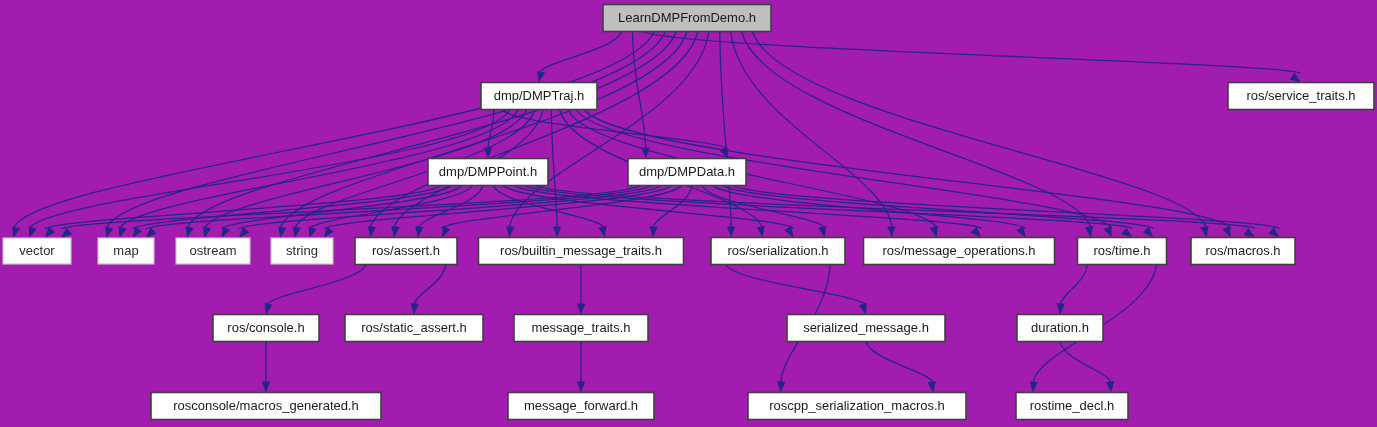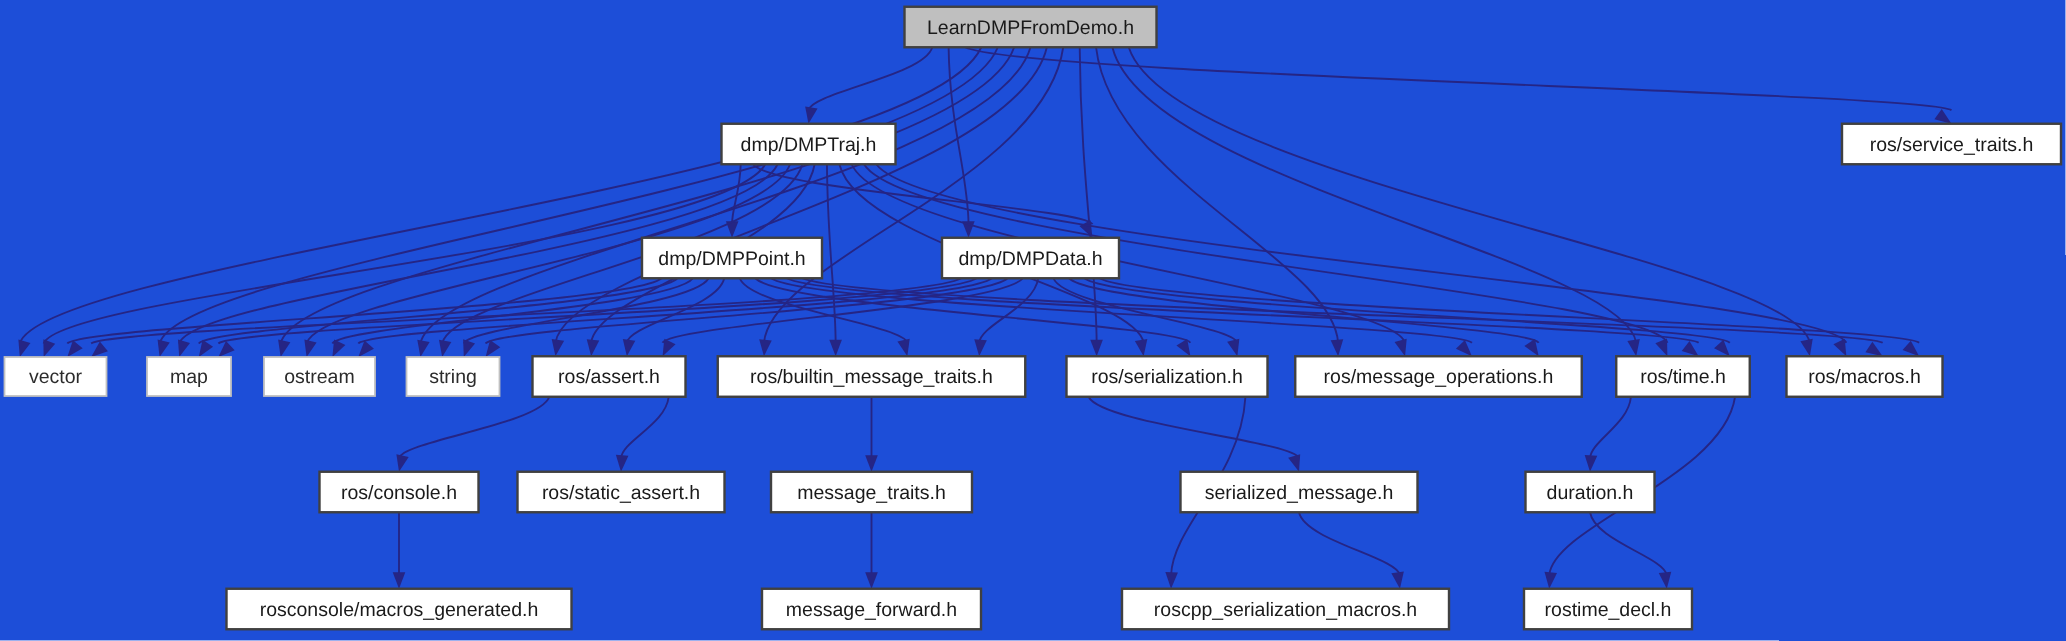--- a/index.html
+++ b/index.html
@@ -1,17 +1,17 @@
 <!DOCTYPE html>
 <html><head>
 <meta charset="utf-8">
 <style>
   html,body{margin:0;padding:0;background:#ffffff;}
   body{font-family:"Liberation Sans",sans-serif;}
-  #graph-wrap{position:relative;width:1377px;height:427px;background:#1d4ed8;overflow:hidden;}
+  #graph-wrap{position:relative;width:1377px;height:427px;background:#a21caf;overflow:hidden;}
   svg#graph{position:absolute;left:0;top:0;width:1377px;height:427px;display:block;}
   .node-box{fill:#ffffff;stroke:#404040;stroke-width:1.6;}
   .node-box.root{fill:#bfbfbf;stroke:#404040;stroke-width:1.6;}
   .node-box.sys{fill:#ffffff;stroke:#c0c0c0;stroke-width:1.2;}
   .node-label{font-family:"Liberation Sans",sans-serif;font-size:13px;fill:#1a1a1a;text-anchor:middle;dominant-baseline:middle;}
   .node-label.sys{fill:#2b2b2b;}
   .edge{fill:none;stroke:#252585;stroke-width:1.25;}
   .edge-head{fill:#252585;stroke:none;}
 </style>
 </head>

